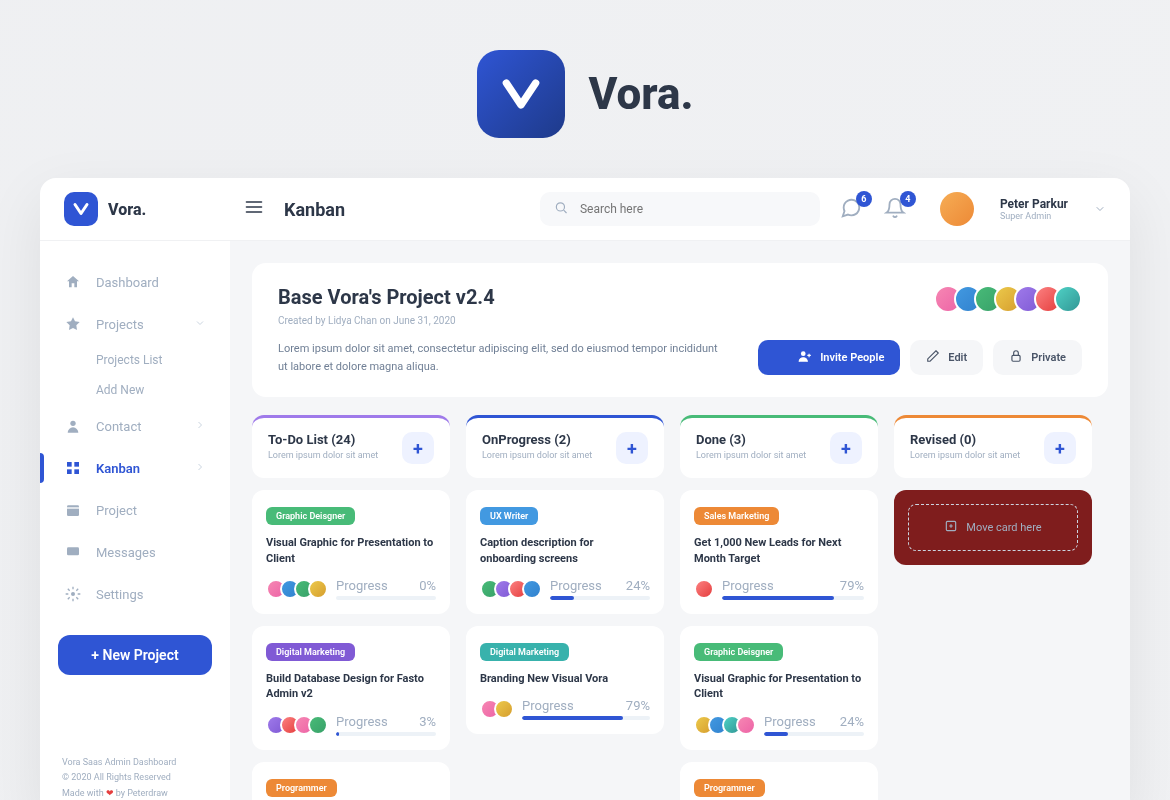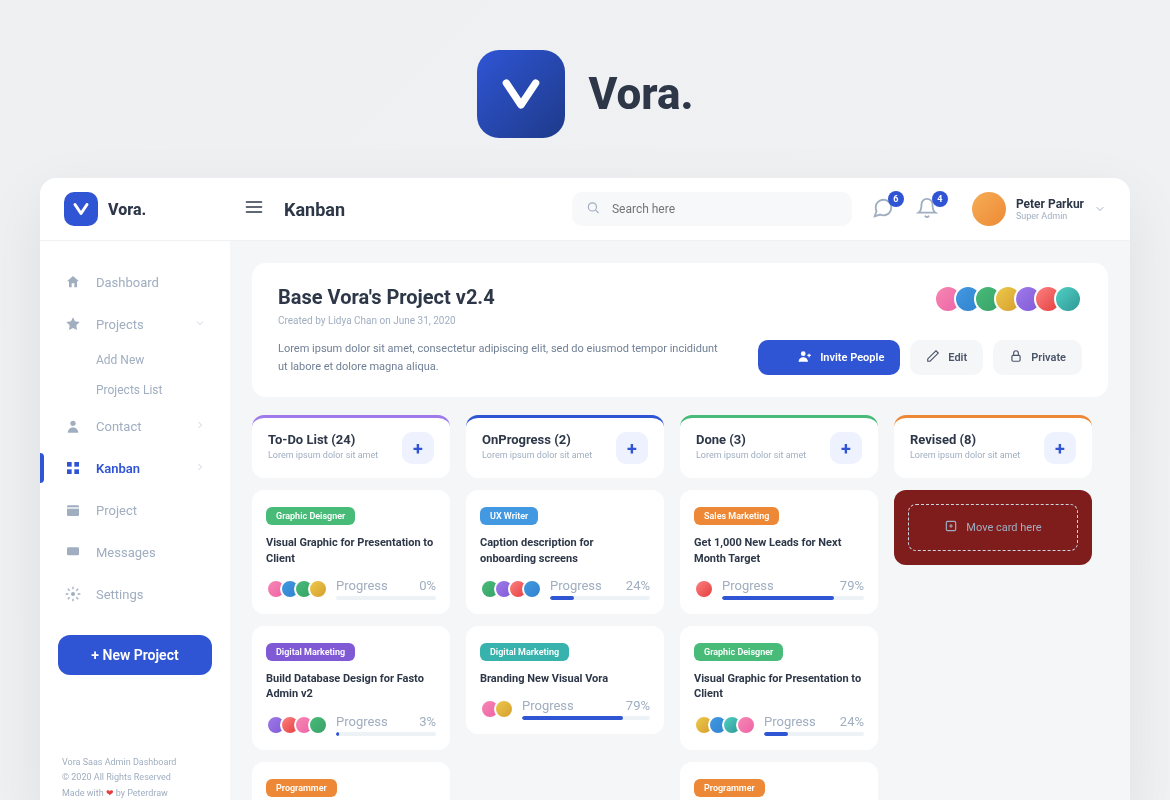--- a/index.html
+++ b/index.html
@@ -23,21 +23,21 @@
 .brand-logo { width: 34px; height: 34px; background: #2f55d4; border-radius: 10px; display: flex; align-items: center; justify-content: center; }
 .brand-logo svg { width: 18px; height: 18px; }
 .brand-name { font-size: 16px; font-weight: 800; color: #2d3748; }
 .menu-icon { width: 20px; cursor: pointer; }
 .page-title { font-size: 18px; font-weight: 700; color: #2d3748; }
 .search-wrap { flex: 1; max-width: 280px; margin-left: auto; position: relative; }
 .search-input { width: 100%; padding: 10px 14px 10px 40px; border: none; background: #f7f8fa; border-radius: 10px; font-size: 12px; color: #718096; }
 .search-icon-pos { position: absolute; left: 14px; top: 50%; transform: translateY(-50%); color: #a0aec0; }
 .icon-btn { position: relative; width: 24px; height: 24px; cursor: pointer; color: #a0aec0; }
 .badge { position: absolute; top: -6px; right: -8px; min-width: 16px; height: 16px; background: #2f55d4; color: #fff; font-size: 9px; font-weight: 700; border-radius: 8px; display: flex; align-items: center; justify-content: center; padding: 0 4px; }
-.user-block { display: flex; align-items: center; gap: 10px; cursor: pointer; margin-left: 12px; }
+.user-block { display: flex; align-items: center; gap: 26px; cursor: pointer; margin-left: 12px; }
 .user-avatar { width: 34px; height: 34px; border-radius: 50%; background: linear-gradient(135deg, #f6ad55, #ed8936); }
 .user-info { display: flex; flex-direction: column; }
 .user-name { font-size: 12px; font-weight: 700; color: #2d3748; }
 .user-role { font-size: 9px; color: #a0aec0; }
 .chev { color: #a0aec0; }
 
 
 .body { flex: 1; display: flex; overflow: hidden; }
 .sidebar { width: 190px; padding: 20px 0; display: flex; flex-direction: column; }
 .nav { list-style: none; }
@@ -194,22 +194,22 @@
           <span class="nav-icon">
               <svg width="16" height="16" viewBox="0 0 24 24" fill="currentColor">
                 <path d="M12 2l3 6 7 1-5 5 1 7-6-3-6 3 1-7-5-5 7-1z"></path>
               </svg>
             </span>
           <span class="nav-label">Projects</span>
           <span class="nav-chev"><svg width="12" height="12" viewBox="0 0 24 24" fill="none">
                 <path d="M6 9l6 6 6-6" stroke="currentColor" stroke-width="2"></path>
               </svg></span>
         </li>
+        <li class="nav-sub">Projects List</li>
         <li class="nav-sub">Add New</li>
-        <li class="nav-sub">Projects List</li>
         <li class="nav-item">
           <span class="nav-icon">
               <svg width="16" height="16" viewBox="0 0 24 24" fill="currentColor">
                 <circle cx="12" cy="8" r="4"></circle>
                 <path d="M4 22a8 8 0 0116 0z"></path>
               </svg>
             </span>
           <span class="nav-label">Contact</span>
           <span class="nav-chev"><svg width="12" height="12" viewBox="0 0 24 24" fill="none">
                 <path d="M9 6l6 6-6 6" stroke="currentColor" stroke-width="2"></path>
@@ -478,21 +478,21 @@
           <div class="card">
             <span class="tag orange">Programmer</span>
             
             
           </div>
         </div>
 
         <div class="col">
           <div class="col-head orange">
             <div class="col-head-text">
-              <div class="col-title">Revised (8)</div>
+              <div class="col-title">Revised (0)</div>
               <div class="col-sub">Lorem ipsum dolor sit amet</div>
             </div>
             <div class="col-add">
                 <span>+</span>
               </div>
           </div>
           <div class="dropzone">
             <div class="dropzone-inner">
               <span><svg width="14" height="14" viewBox="0 0 24 24" fill="none">
                     <rect x="4" y="4" width="16" height="16" rx="2" stroke="currentColor" stroke-width="2"></rect>

